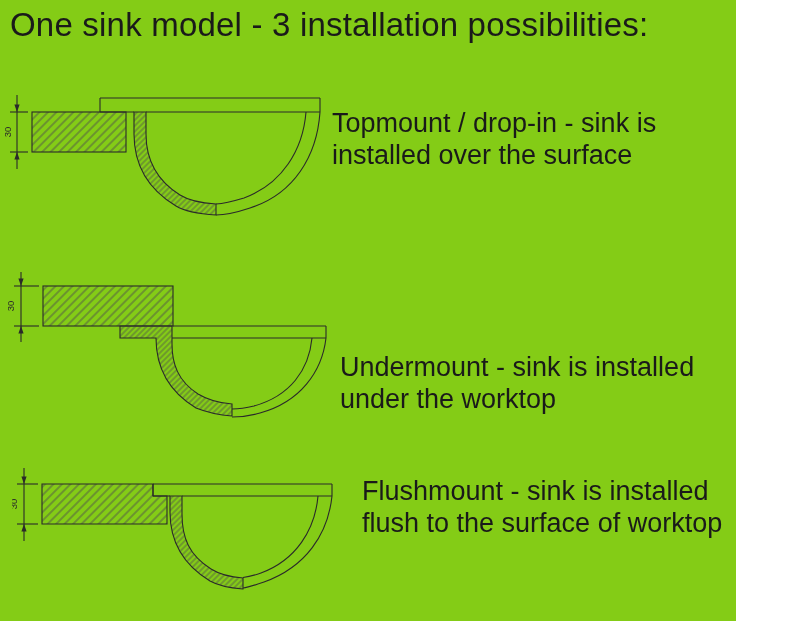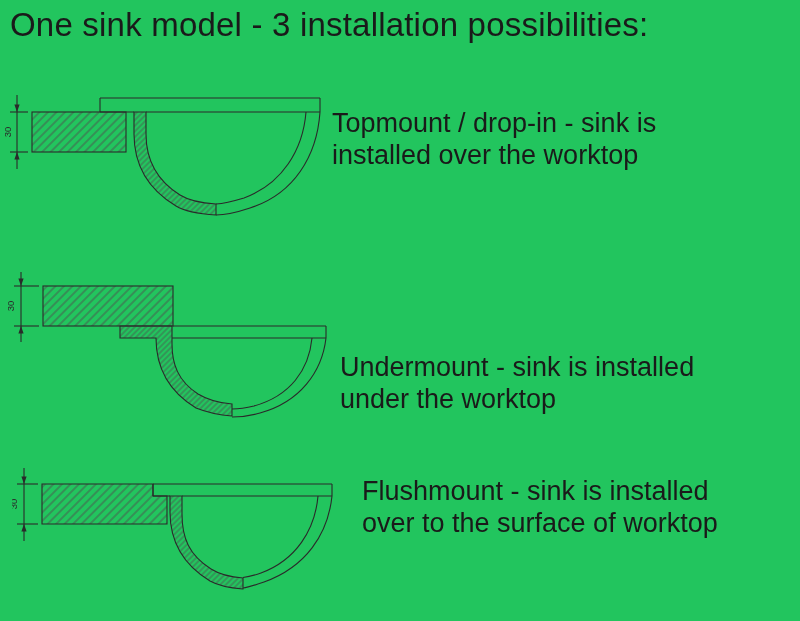--- a/index.html
+++ b/index.html
@@ -1,20 +1,20 @@
 <!DOCTYPE html>
 <html><head>
 <meta charset="utf-8">
 <style>
   html, body { margin: 0; padding: 0; background: #ffffff; }
   .page {
     position: relative;
-    width: 800px;
+    width: 736px;
     height: 621px;
-    background: #22c55e;
+    background: #84cc16;
     font-family: "Liberation Sans", sans-serif;
     overflow: hidden;
   }
   .title {
     position: absolute;
     left: 10px;
     top: 6px;
     font-size: 33px;
     font-weight: 400;
     color: #1a1a1a;
@@ -75,21 +75,21 @@
       <path fill="url(#sk1)" d="M130,28 L130,50 C130,78 142,104 172,122 C180,127 196,130 212,131 L212,120
                C196,119 184,116 176,111 C152,96 142,74 142,50 L142,28 Z"></path>
       <g>
         <path d="M316,28 C313,72 290,110 246,124 C234,128 222,131 212,131"></path>
         <path d="M302,28 C299,66 278,100 240,114 C230,117 221,119.5 212,120"></path>
       </g>
     </g>
     <text transform="translate(7,48) rotate(-90)" text-anchor="middle" font-size="9.5" fill="#2a2a2a">30</text>
   </svg>
   <div class="figure-label label-1">Topmount / drop-in - sink is
-installed over the worktop</div>
+installed over the surface</div>
 
   <svg class="drawing drawing-2" viewBox="0 0 340 155" width="340" height="155">
     <defs>
       <pattern id="wt2" width="6" height="6" patternUnits="userSpaceOnUse" patternTransform="rotate(45)">
         <line x1="3" y1="0" x2="3" y2="6" stroke="#4d4d4d" stroke-width="0.9"></line>
       </pattern>
       <pattern id="sk2" width="4" height="4" patternUnits="userSpaceOnUse" patternTransform="rotate(45)">
         <line x1="2" y1="0" x2="2" y2="4" stroke="#4d4d4d" stroke-width="0.8"></line>
       </pattern>
     </defs>
@@ -147,15 +147,15 @@
       <path fill="url(#sk3)" d="M158,34 L158,50 C158,78 170,102 198,119 C206,123.5 218,126 231,127
                L231,116 C217,115 207,112 199,107 C177,93 170,76 170,52 L170,34 Z"></path>
       <g>
         <path d="M320,34 C316,72 294,105 252,120 C242,123.5 236,125.5 231,126"></path>
         <path d="M306,34 C303,68 284,98 249,111 C242,113.5 236,115 231,115.5"></path>
       </g>
     </g>
     <text transform="translate(5,42) rotate(-90)" text-anchor="middle" font-size="9.5" fill="#2a2a2a">30</text>
   </svg>
   <div class="figure-label label-3">Flushmount - sink is installed
-over to the surface of worktop</div>
+flush to the surface of worktop</div>
 
 </div>
 
 </body></html>

